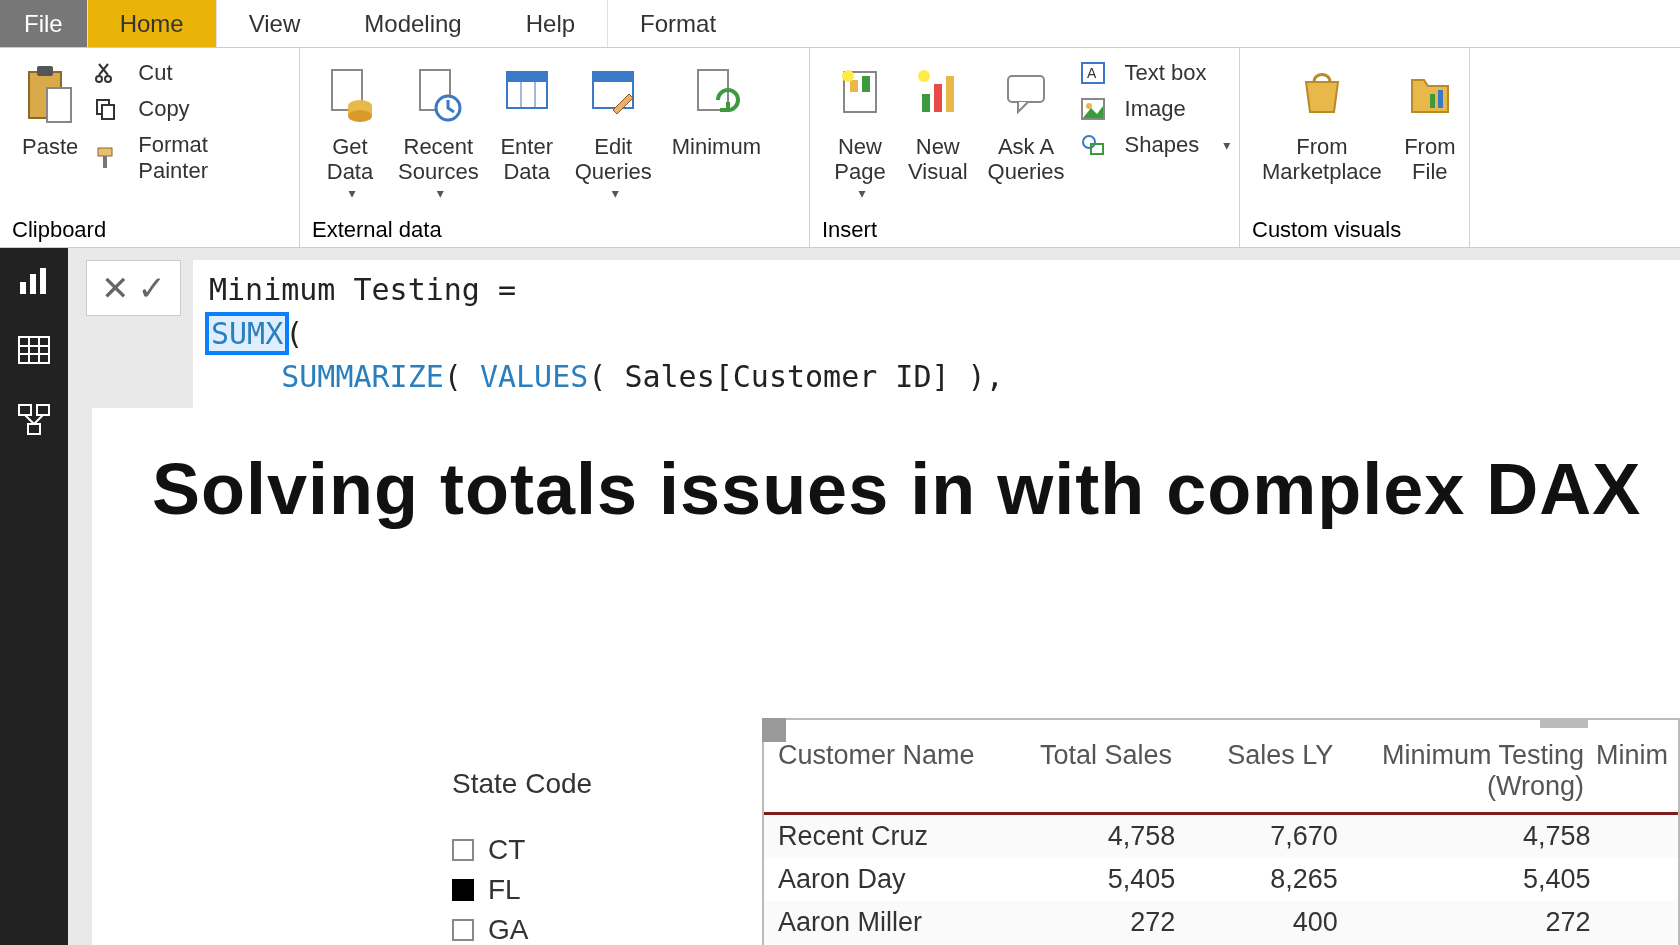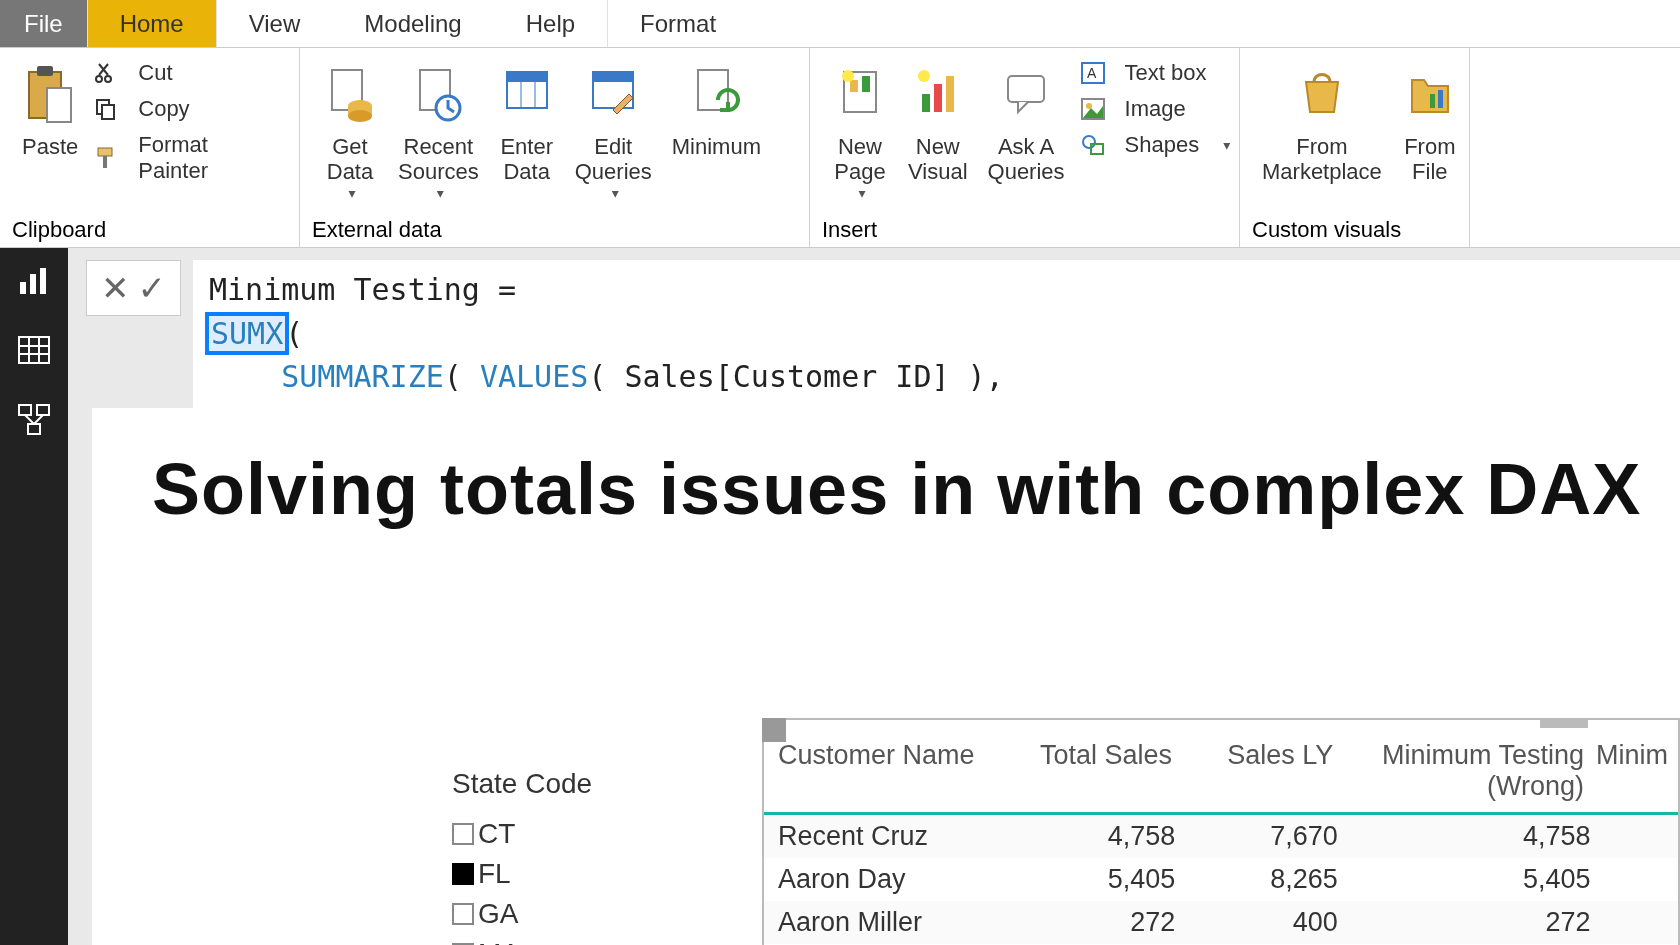--- a/index.html
+++ b/index.html
@@ -36,29 +36,29 @@
 .formula-code { background: #fff; padding: 8px 16px 18px 16px; font-family: Consolas, monospace; font-size: 30px; line-height: 1.45; white-space: pre; color: #222; margin-left: 12px; flex: 1; position: relative; }
 .kw-func { color: #2a7fbf; }
 .kw-str { color: #b05050; }
 .kw-meas { color: #2a7fbf; }
 .hl-box { background: #0a7fff22; outline: 4px solid #0a7fff; padding: 0 2px; margin-top: 8px; }
 
 .report-canvas { position: absolute; left: 24px; top: 160px; right: 0; bottom: 0; background: #fff; padding: 40px; }
 .big-title { font-size: 72px; font-weight: 900; color: #111; letter-spacing: 1px; position: absolute; top: 40px; left: 60px; white-space: nowrap; }
 
 .slicer { position: absolute; left: 360px; top: 360px; width: 280px; }
-.slicer-title { font-size: 28px; color: #333; margin-bottom: 18px; }
-.slicer-item { display: flex; align-items: center; gap: 4px; font-size: 28px; color: #333; margin-bottom: 8px; }
+.slicer-title { font-size: 28px; color: #333; margin-bottom: 34px; }
+.slicer-item { display: flex; align-items: center; gap: 14px; font-size: 28px; color: #333; margin-bottom: 8px; }
 .chk { width: 22px; height: 22px; border: 2px solid #888; background: #fff; }
 .chk.checked { background: #000; border-color: #000; }
 
 .table-visual { position: absolute; left: 670px; top: 310px; right: 0; border: 2px solid #bbb; background: #fff; }
 .table-grip-corner { position: absolute; left: -2px; top: -2px; width: 24px; height: 24px; background: #999; }
 .table-grip-top { position: absolute; right: 90px; top: -2px; width: 48px; height: 10px; background: #bbb; }
-.table-header { display: flex; padding: 20px 14px 10px 14px; border-bottom: 3px solid #14b8a6; }
+.table-header { display: flex; padding: 20px 14px 10px 14px; border-bottom: 3px solid #7f1d1d; }
 .th, .td { font-size: 27px; color: #333; }
 .th { color: #555; }
 .col-name { width: 260px; text-align: left; }
 .col-num { width: 180px; text-align: right; }
 .col-min { width: 280px; text-align: right; }
 .col-last { width: 80px; text-align: left; padding-left: 12px; }
 .table-row { display: flex; padding: 6px 14px; }
 .table-row:nth-child(odd) { background: #fafafa; }
 
 svg { display: block; }

